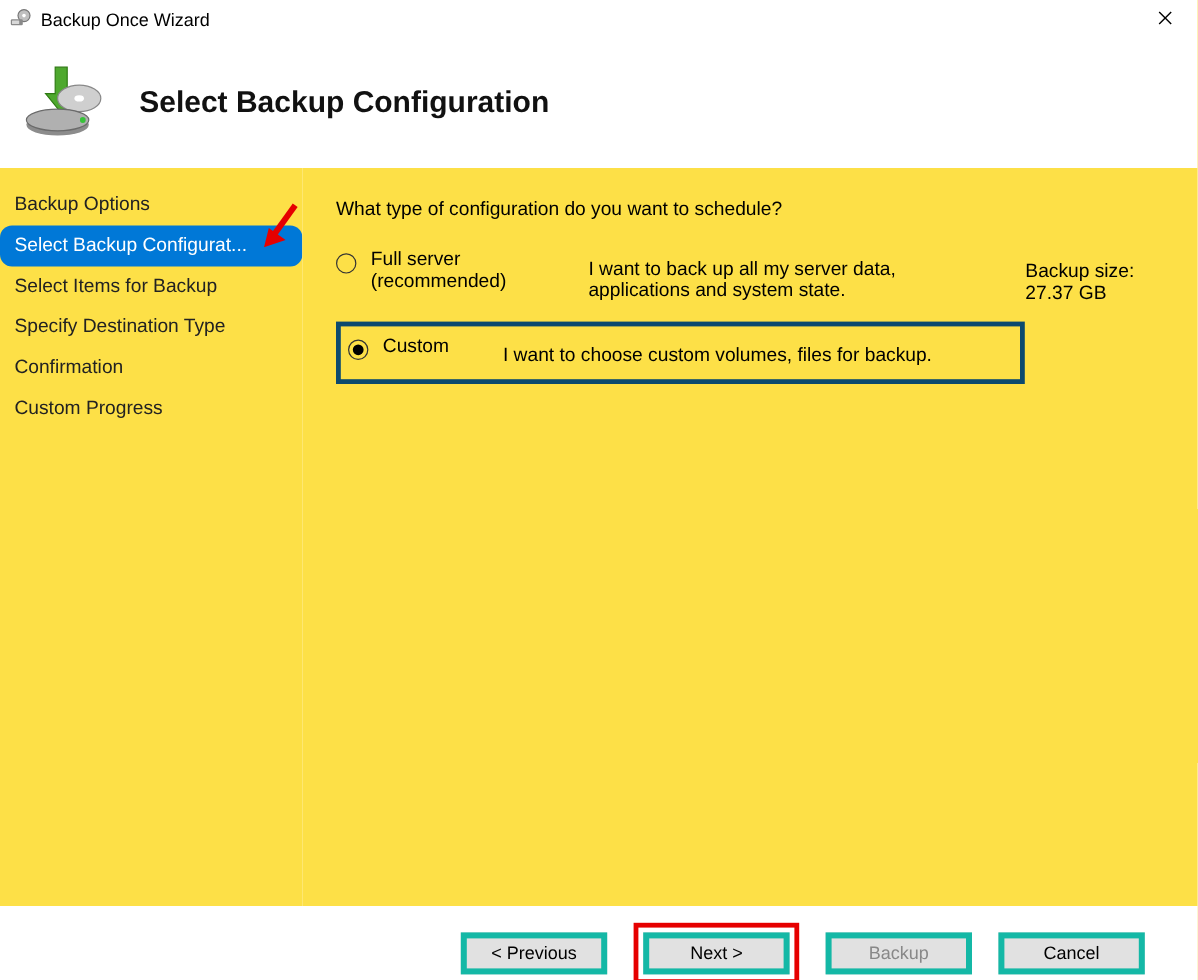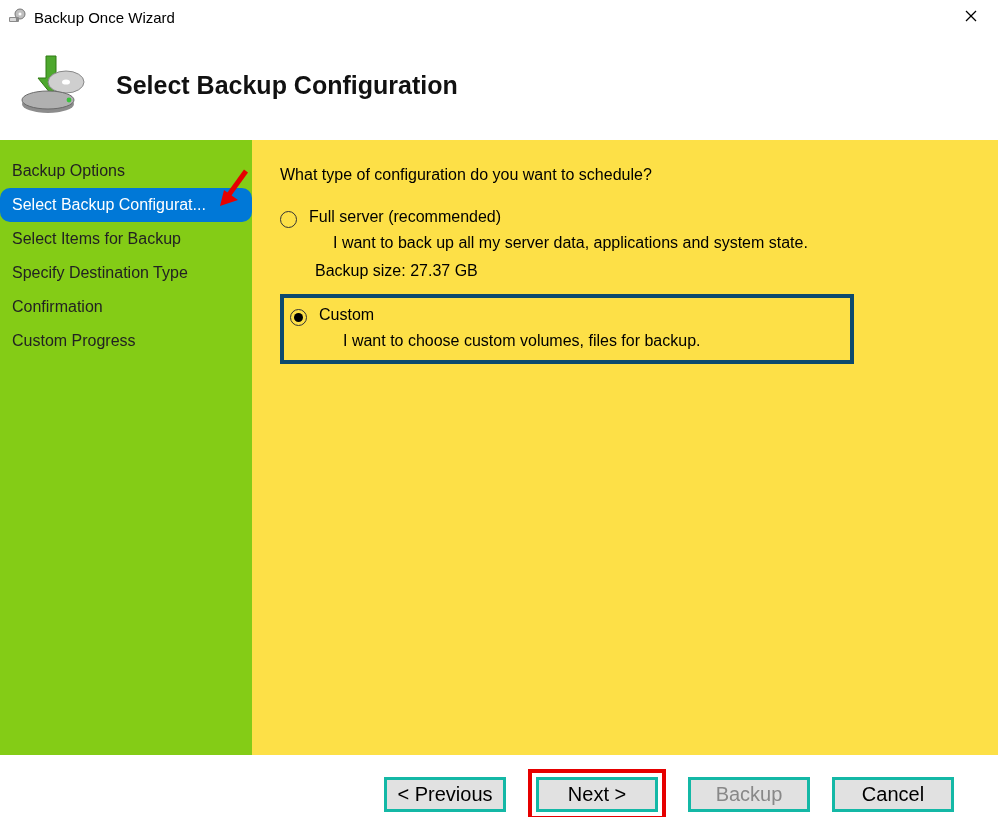--- a/index.html
+++ b/index.html
@@ -39,21 +39,21 @@
       font-size: 25px;
       font-weight: 600;
       color: #111;
     }
     .body {
       display: flex;
       height: 615px;
     }
     .sidebar {
       width: 252px;
-      background: #84cc16;
+      background: #fde047;
       padding-top: 14px;
       white-space: nowrap;
       overflow: hidden;
       text-overflow: ellipsis;
     }
     .sidebar-item {
       padding: 8px 12px;
       font-size: 16px;
       color: #222;
       overflow: hidden;
@@ -89,21 +89,21 @@
       flex-shrink: 0;
     }
     .radio.selected::after {
       content: "";
       position: absolute;
       width: 9px; height: 9px;
       background: #000;
       border-radius: 50%;
       top: 3px; left: 3px;
     }
-    .opt-body { display: flex; flex-direction: column; }
+    .opt-body { display: flex; flex-direction: row; gap: 21px; }
     .opt-label { font-size: 16px; }
     .opt-desc {
       font-size: 16px;
       margin-top: 8px;
       margin-left: 24px;
     }
     .opt-extra {
       font-size: 16px;
       margin-top: 10px;
       margin-left: 6px;
@@ -121,22 +121,22 @@
       align-items: center;
       padding: 14px 44px 14px 0;
       gap: 22px;
       background: #fff;
       border-top: 0;
     }
     .btn {
       width: 122px;
       height: 35px;
       background: #e1e1e1;
-      border: 3px solid #14b8a6;
-      font-size: 20px;
+      border: 5px solid #14b8a6;
+      font-size: 15px;
       display: flex;
       align-items: center;
       justify-content: center;
       cursor: pointer;
     }
     .btn.disabled {
       color: #888;
       cursor: default;
     }
     .btn-highlight {

